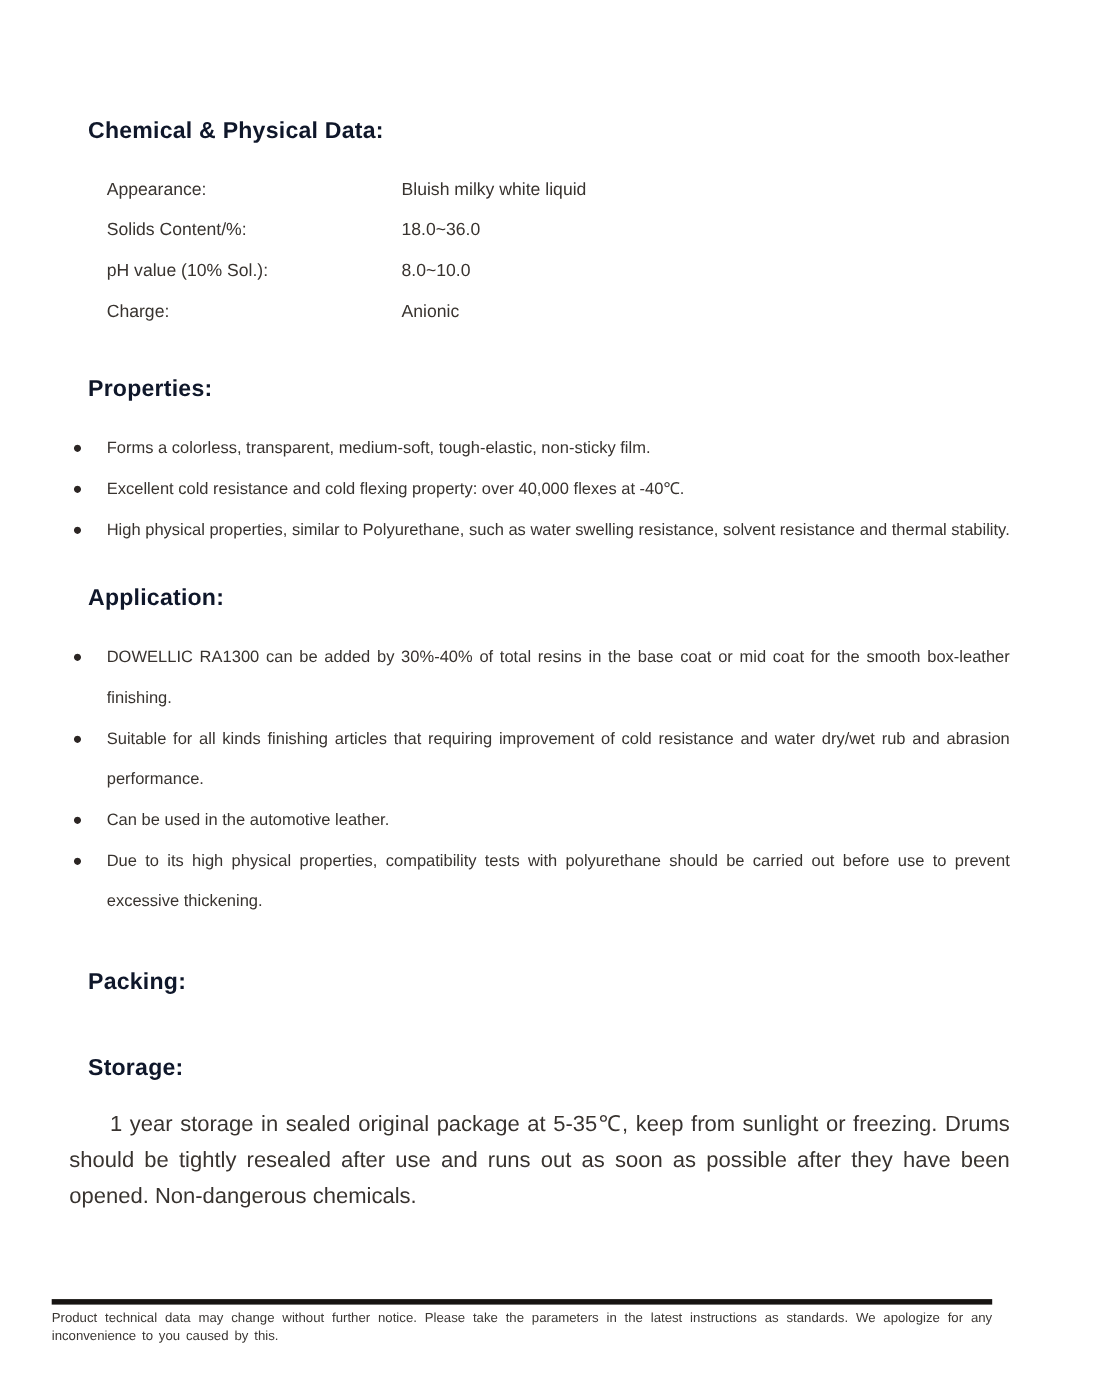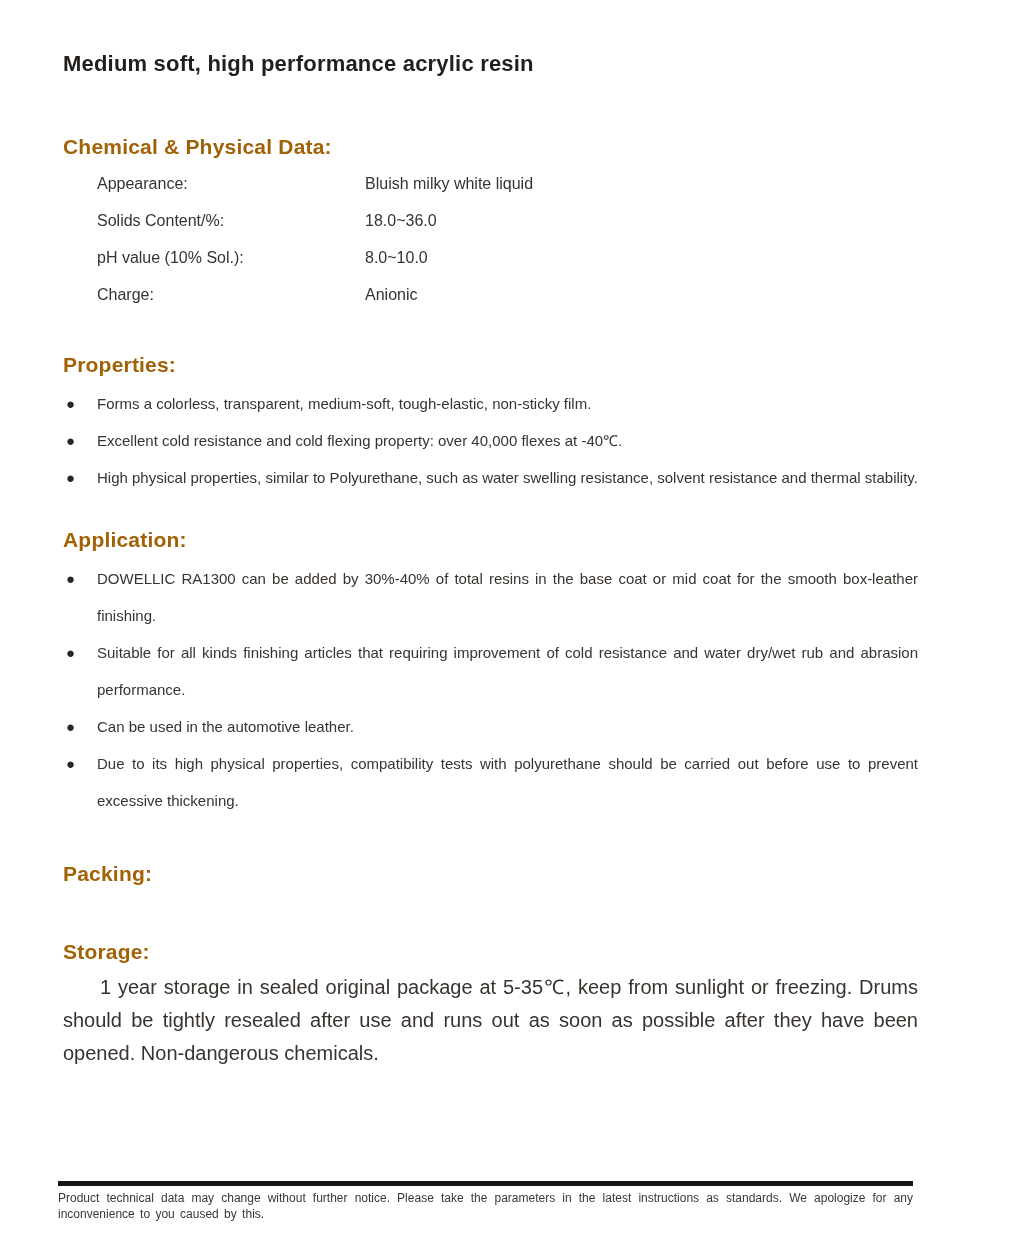--- a/index.html
+++ b/index.html
@@ -17,25 +17,25 @@
   .doc-title {
     margin: 0;
     font-size: 22px;
     line-height: 28px;
     font-weight: 700;
     color: #221e1c;
     letter-spacing: 0.2px;
   }
   .section { margin: 0; }
   .section-heading {
-    margin: 0;
+    margin: 17px;
     font-size: 21px;
     line-height: 37px;
     font-weight: 700;
-    color: #a16207;
+    color: #0f172a;
     letter-spacing: 0.2px;
   }
   .sec-chemical { margin-top: 50px; }
   .chem-row {
     display: flex;
     padding-left: 34px;
     font-size: 16px;
     line-height: 37px;
   }
   .chem-label { width: 268px; flex: none; }
@@ -64,40 +64,39 @@
   .sec-storage { margin-top: 41px; }
   .storage-text {
     margin: 1px 0 0 0;
     font-size: 20px;
     line-height: 33px;
     text-align: justify;
     text-indent: 37px;
   }
   .page-footer {
     position: absolute;
-    left: 58px;
+    left: 47px;
     width: 855px;
     top: 1181px;
   }
   .footer-rule { height: 5px; background: #171412; }
   .footer-note {
     margin: 4px 0 0 0;
     font-size: 12px;
     line-height: 16px;
     color: #3b3733;
     text-align: justify;
     word-spacing: 2px;
   }
 </style>
 </head>
 <body>
 
 <div class="page">
 
-  <h1 class="doc-title">Medium soft, high performance acrylic resin</h1>
 
   <section class="section sec-chemical">
     <h2 class="section-heading">Chemical &amp; Physical Data:</h2>
     <div class="chem-row">
       <span class="chem-label">Appearance:</span>
       <span class="chem-value">Bluish milky white liquid</span>
     </div>
     <div class="chem-row">
       <span class="chem-label">Solids Content/%:</span>
       <span class="chem-value">18.0~36.0</span>

